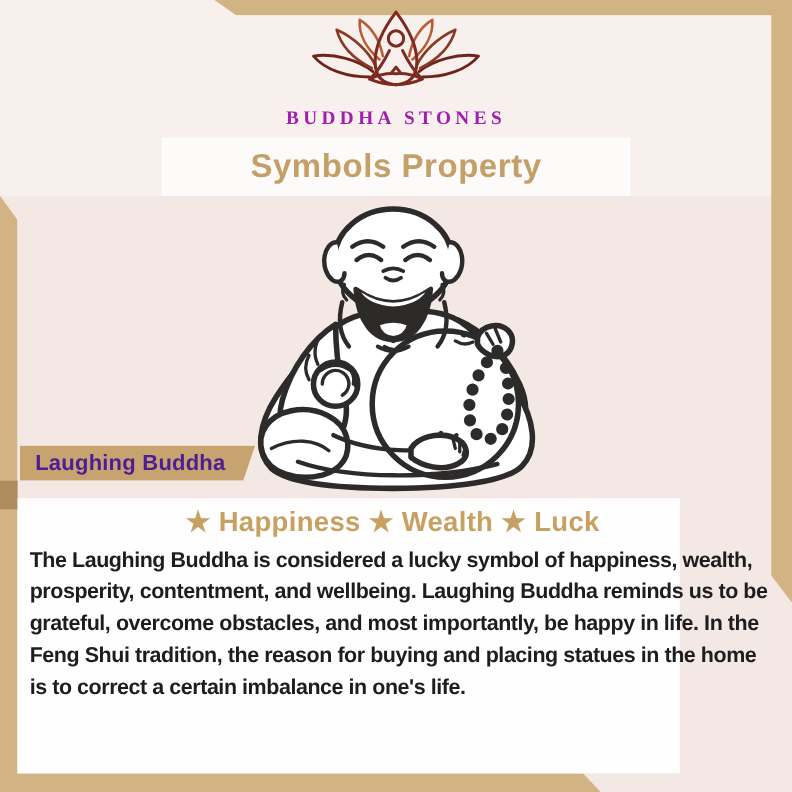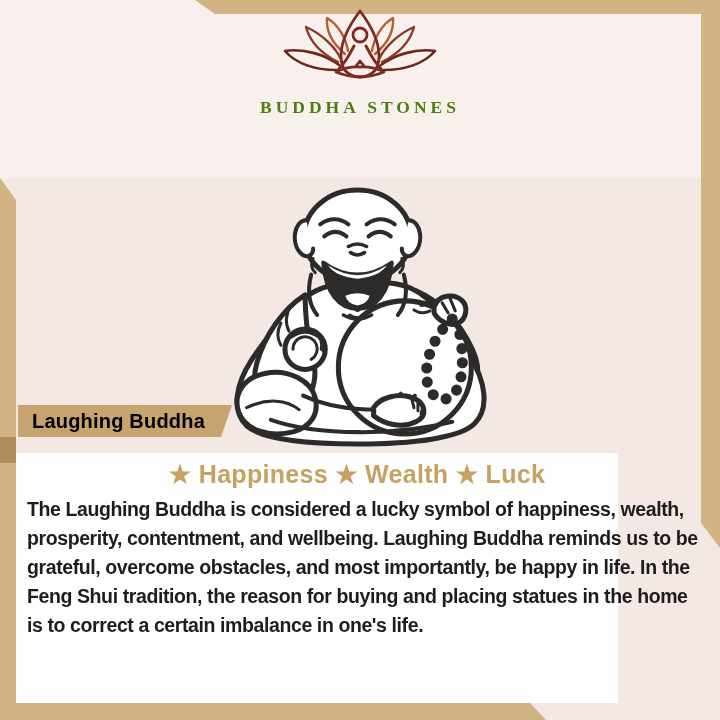--- a/index.html
+++ b/index.html
@@ -16,39 +16,39 @@
             clip-path:polygon(0 0,100% 0,100% 548px,0 523px);}
   .col-left{position:absolute;left:0;top:178px;width:16px;height:542px;background:#d2b384;
             clip-path:polygon(0 0,100% 22px,100% 100%,0 100%);}
   .band-bottom{position:absolute;left:0;top:703px;width:546px;height:17px;background:#d2b384;
             clip-path:polygon(0 0,530px 0,100% 100%,0 100%);}
   
   .logo-svg{position:absolute;left:280px;top:8px;width:160px;height:84px;}
   .wordmark{
     position:absolute;left:200px;top:97px;width:320px;text-align:center;
     font-family:"Liberation Serif", serif;font-size:17.5px;font-weight:600;
-    letter-spacing:4px;color:#4d7c0f;
+    letter-spacing:4px;color:#a21caf;
   }
   
   .title-box{
     position:absolute;left:147px;top:125px;width:426px;height:53px;background:#fdfbfa;
   }
   .title-box h1{
     margin:0;line-height:53px;text-align:center;font-size:30px;font-weight:bold;
     color:#c2a067;letter-spacing:0.5px;
   }
   
   .buddha-svg{position:absolute;left:205px;top:186px;width:305px;height:262px;}
   
   .label-banner{
     position:absolute;left:18px;top:405px;width:214px;height:32px;background:#c7a370;
     clip-path:polygon(0 0,100% 0,calc(100% - 11px) 100%,0 100%);
   }
   .label-banner span{
-    display:block;padding-left:14px;line-height:32px;color:#000000;
+    display:block;padding-left:14px;line-height:32px;color:#4c1d95;
     font-size:20px;font-weight:bold;letter-spacing:0.2px;
   }
   .banner-fold{position:absolute;left:0;top:437px;width:16px;height:26px;background:#b18c5c;}
   
   .content{position:absolute;left:16px;top:453px;width:602px;height:250px;background:#fefefe;}
   .benefits{
     position:absolute;left:0;top:7px;width:682px;text-align:center;
     font-size:25px;font-weight:bold;color:#c6a161;letter-spacing:0.3px;
   }
   .description{
@@ -91,20 +91,23 @@
         <circle cx="80" cy="27" r="7"></circle>
         <path d="M74,38 C70,46 66,54 58,62"></path>
         <path d="M86,38 C90,46 94,54 102,62"></path>
         <path d="M56,64 Q80,74 104,64 Q92,58 80,59 Q68,58 56,64 Z"></path>
         <path d="M76,58 L80,53 L84,58"></path>
       </g>
     </g>
   </svg>
   <div class="wordmark">BUDDHA STONES</div>
 
+  <div class="title-box">
+    <h1>Symbols Property</h1>
+  </div>
 
   <svg class="buddha-svg" viewBox="0 0 300 260">
     <g stroke="#2d2a2a" fill="#ffffff" stroke-width="5" stroke-linecap="round" stroke-linejoin="round">
 
       <path d="M208,104 C232,114 252,136 264,162 C274,184 270,202 252,208 C238,212 226,205 222,192 C230,176 230,150 220,128 Z"></path>
 
       <path d="M150,96 C120,96 104,104 92,116 C74,134 58,152 44,174 C30,196 24,222 40,238 C56,252 100,256 150,256 C205,256 252,250 266,236 C282,220 276,192 262,170 C246,142 226,112 204,102 C186,94 168,96 150,96 Z"></path>
 
       <path d="M98,108 C76,122 58,148 50,176 C44,198 50,216 68,222 C84,227 98,218 104,204 C110,190 108,176 104,164 C100,146 98,126 98,108 Z"></path>
 

